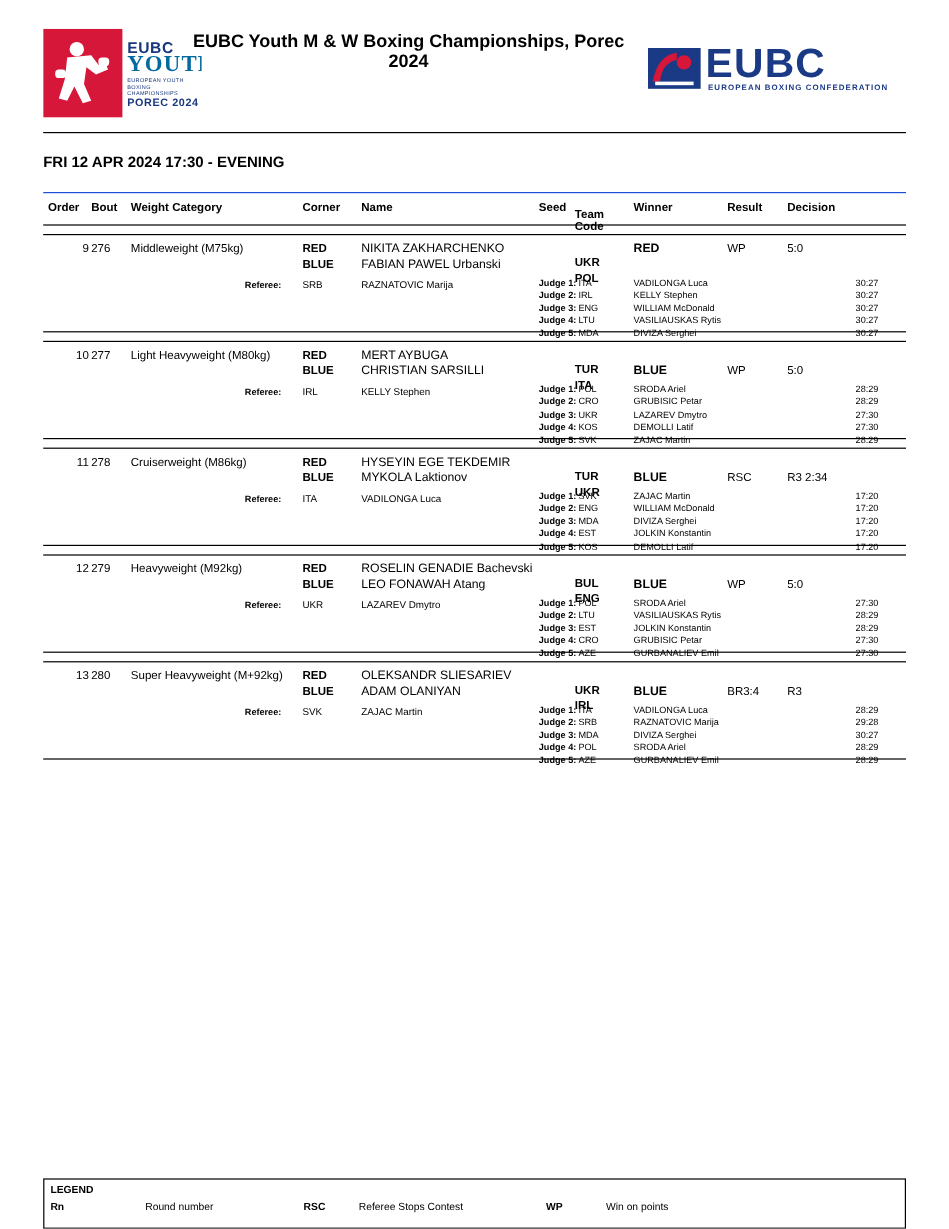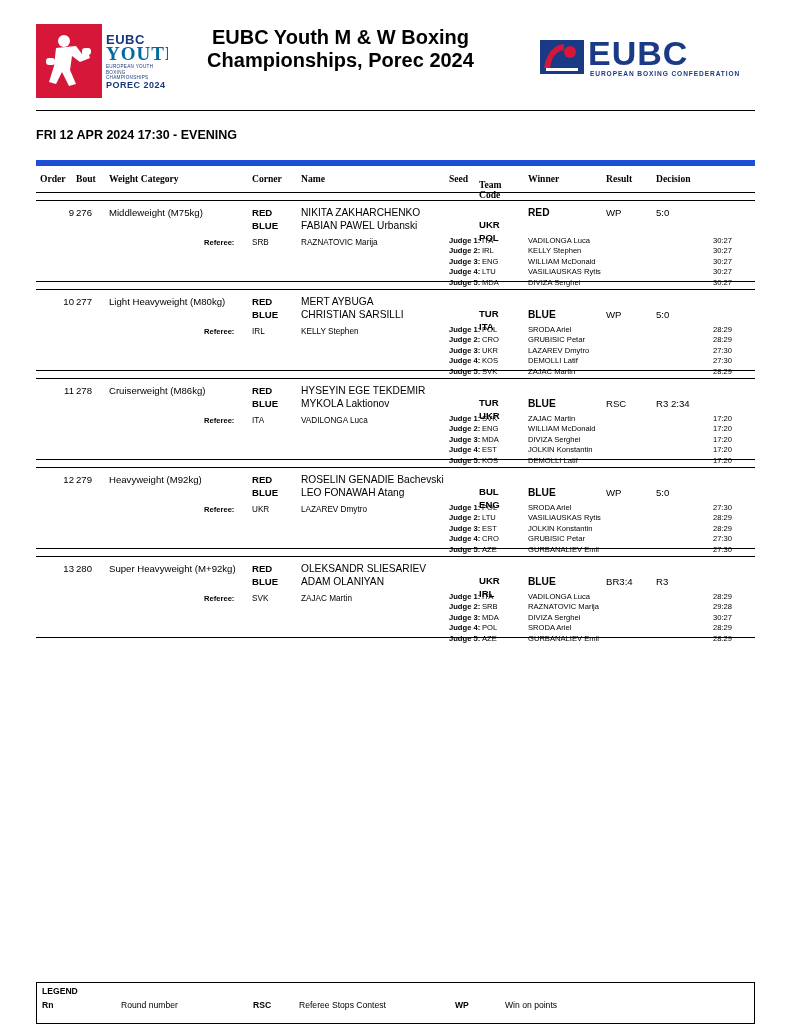--- a/index.html
+++ b/index.html
@@ -87,21 +87,21 @@
     letter-spacing: .5px;
   }
   .title-block {
     position: absolute;
     left: 110px;
     right: 220px;
     top: 8px;
     text-align: center;
   }
   .title-main {
-    font-size: 20px;
+    font-size: 15px;
     font-weight: bold;
     margin-bottom: 16px;
   }
   .title-sub {
     font-size: 12.5px;
     font-weight: bold;
   }
   .logo-right {
     position: absolute;
     right: 0px;
@@ -148,25 +148,24 @@
     font-size: 12.5px;
     font-weight: bold;
     margin-top: 17px;
   }
 
   
   .col-head {
     position: relative;
     margin-top: 18px;
     height: 26px;
-    border-top: 6px solid #1d4ed8;
+    border-top: 1px solid #1d4ed8;
     border-bottom: 1px solid #000;
     font-size: 9.6px;
     font-weight: bold;
-    font-family: Liberation Serif, serif;
   }
   .col-head > div {
     position: absolute;
     top: 7px;
   }
   .col-head .two-line {
     top: 2px;
     line-height: 10px;
   }
 

